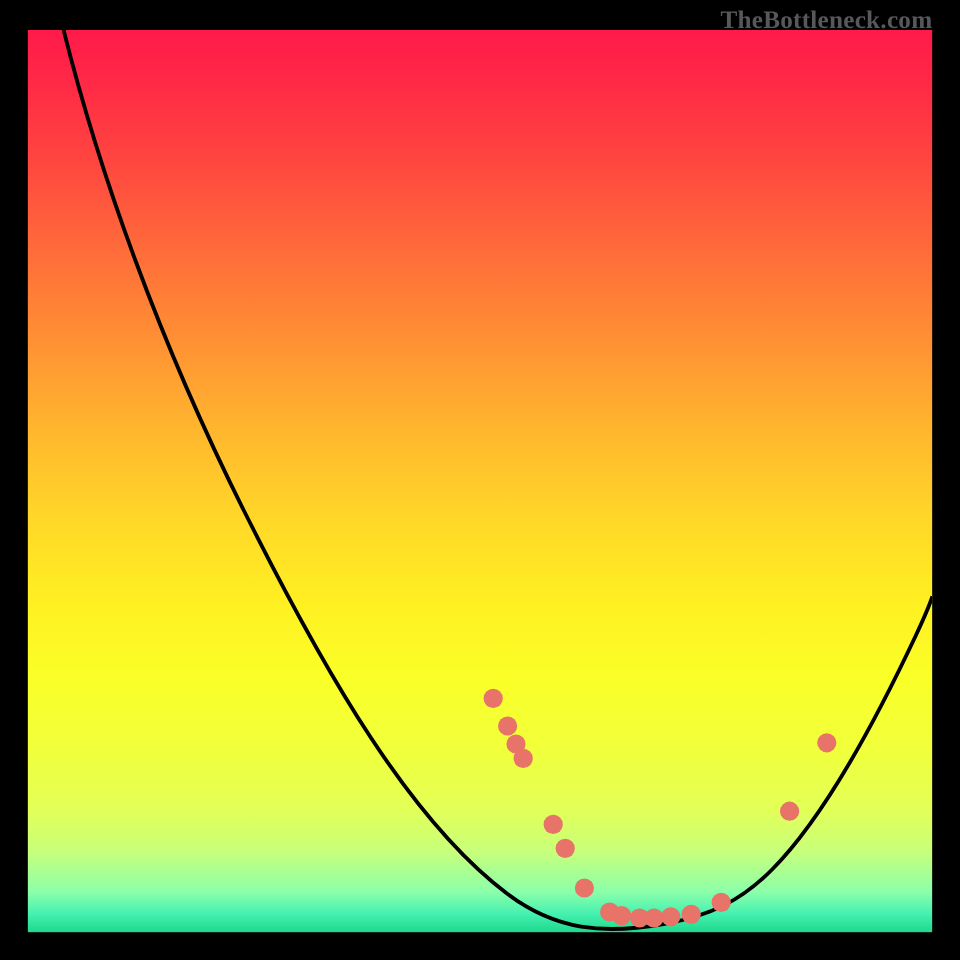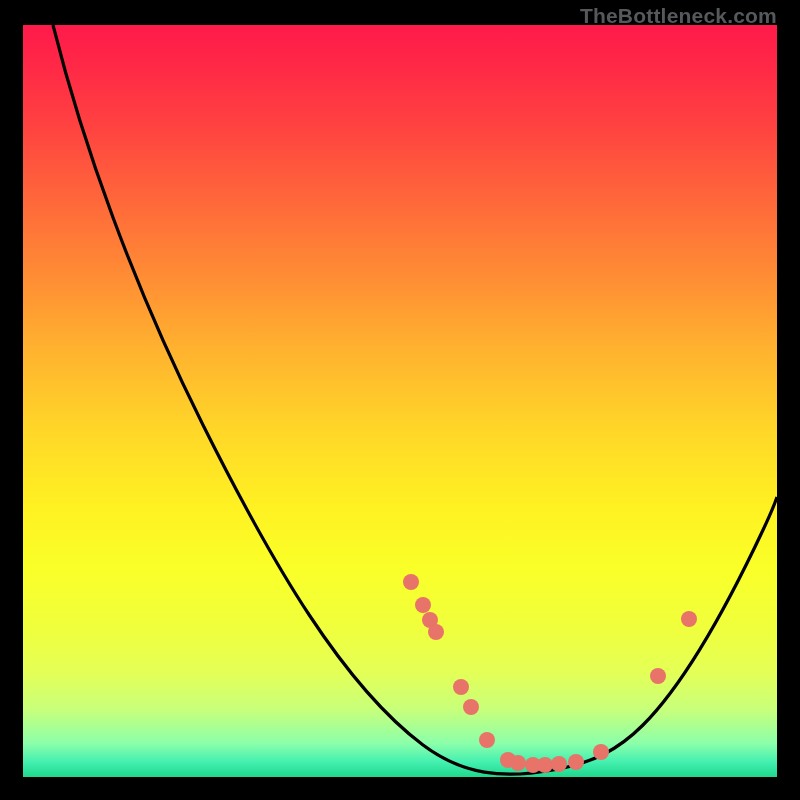--- a/index.html
+++ b/index.html
@@ -36,21 +36,21 @@
       #c8ff7a 91%,
       #8cffaa 95.5%,
       #44f0b0 98%,
       #1ed88c 100%
     );
   }
   .watermark {
     position: absolute;
     top: 4px;
     right: 23px;
-    font-family: Liberation Sans, sans-serif;
+    font-family: Liberation Serif, serif;
     font-size: 21px;
     font-weight: bold;
     color: #55595c;
     letter-spacing: 0.2px;
   }
   svg.curve {
     position: absolute;
     inset: 0;
   }
   .pt {

